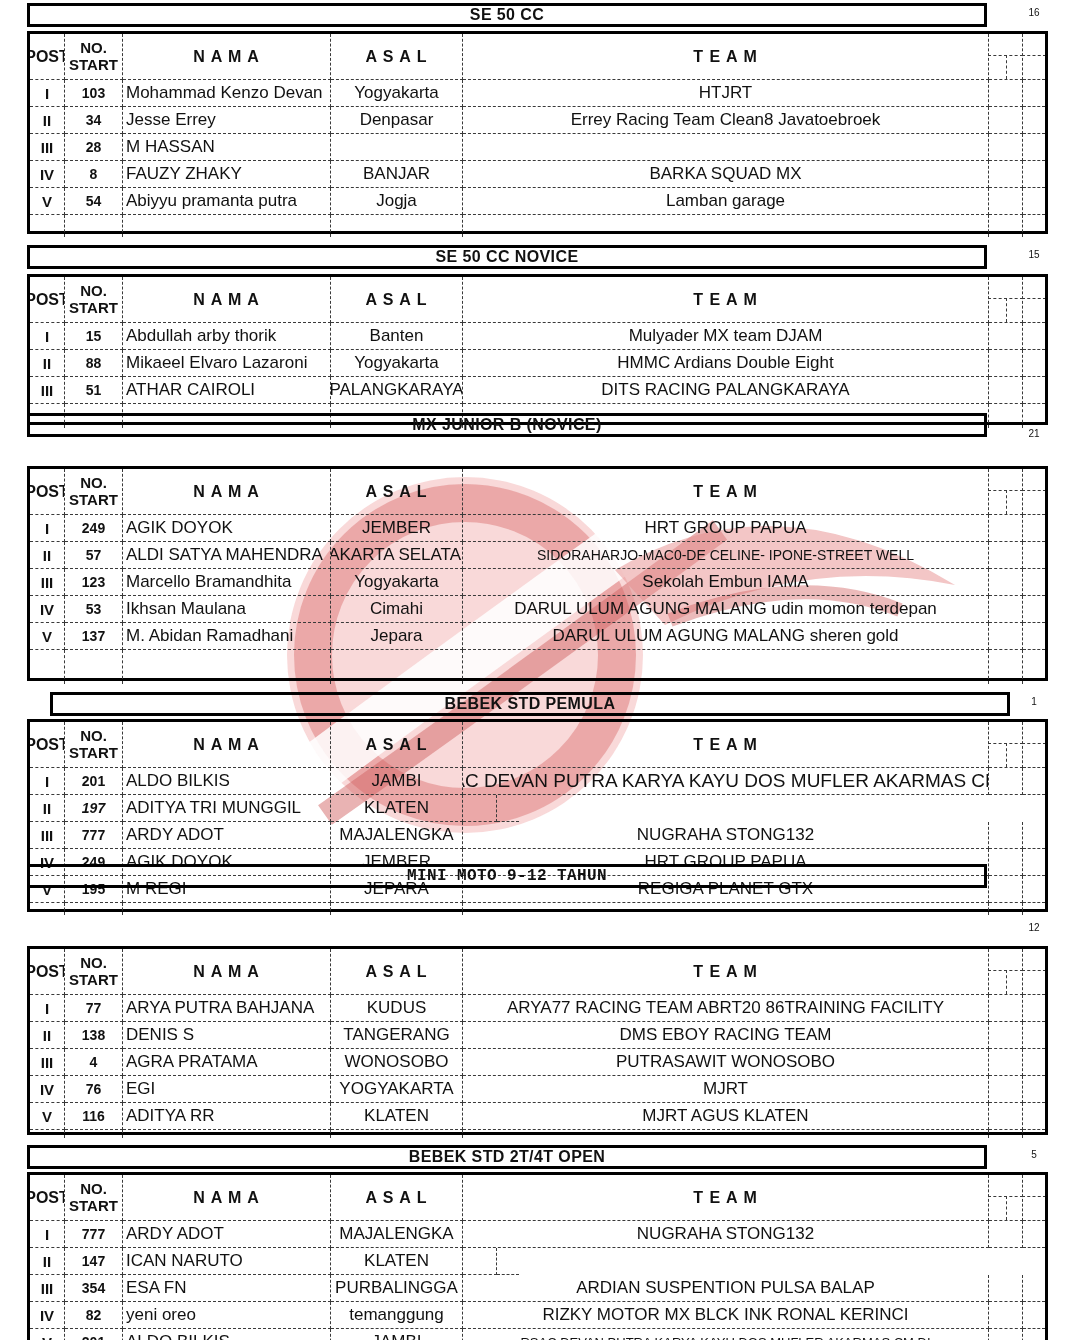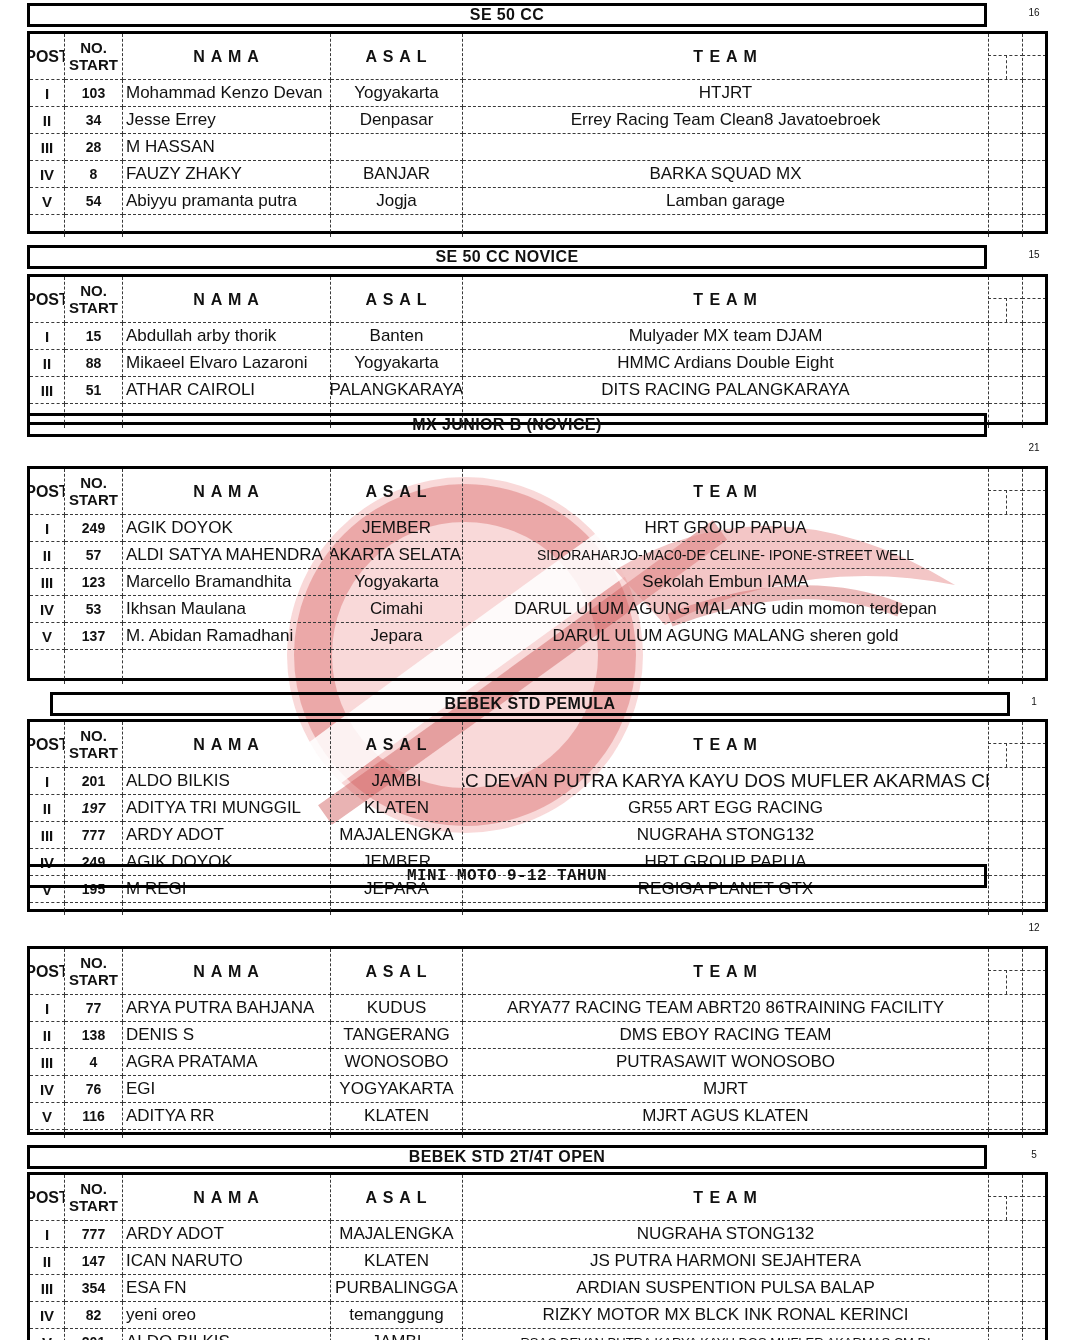--- a/index.html
+++ b/index.html
@@ -172,21 +172,21 @@
         <div class="c " style="width: 208px;"></div>
         <div class="c " style="width: 132px;"></div>
         <div class="c " style="width: 526px;"></div>
         <div class="c " style="width: 34px;"></div>
         <div class="c last" style="width: 22px;"></div>
       </div>
     </div>
     <div class="titlebar" style="top: 413px;">
       <span class="ttl">MX JUNIOR B (NOVICE)</span>
     </div>
-    <span class="count" style="top: 442px;">21</span>
+    <span class="count" style="top: 428px;">21</span>
     <div class="tbl" style="top: 466px; height: 215px;">
       <div class="row hdr">
         <div class="c pos-h" style="width: 35px;">POST</div>
         <div class="c no-h" style="width: 58px;">
           <span>NO.</span>
           <span>START</span>
         </div>
         <div class="c colhead" style="width: 208px;">N A M A</div>
         <div class="c colhead" style="width: 132px;">A S A L</div>
         <div class="c colhead" style="width: 526px;">T E A M</div>
@@ -282,21 +282,20 @@
         <div class="c asal" style="width: 132px;">JAMBI</div>
         <div class="c team" style="width: 526px; font-size: 19px;">RSAC DEVAN PUTRA KARYA KAYU DOS MUFLER AKARMAS CM DI</div>
         <div class="c xd" style="width: 34px;"></div>
         <div class="c xd last" style="width: 22px;"></div>
       </div>
       <div class="row d" style="height: 27px;">
         <div class="c pos" style="width: 35px;">II</div>
         <div class="c no" style="width: 58px; font-style: italic;">197</div>
         <div class="c nama" style="width: 208px;">ADITYA TRI MUNGGIL</div>
         <div class="c asal" style="width: 132px;">KLATEN</div>
-        <div class="c team" style="width: 526px;">GR55 ART EGG RACING</div>
         <div class="c xd" style="width: 34px;"></div>
         <div class="c xd last" style="width: 22px;"></div>
       </div>
       <div class="row d" style="height: 27px;">
         <div class="c pos" style="width: 35px;">III</div>
         <div class="c no" style="width: 58px;">777</div>
         <div class="c nama" style="width: 208px;">ARDY ADOT</div>
         <div class="c asal" style="width: 132px;">MAJALENGKA</div>
         <div class="c team" style="width: 526px;">NUGRAHA STONG132</div>
         <div class="c xd" style="width: 34px;"></div>
@@ -436,21 +435,20 @@
         <div class="c asal" style="width: 132px;">MAJALENGKA</div>
         <div class="c team" style="width: 526px;">NUGRAHA STONG132</div>
         <div class="c xd" style="width: 34px;"></div>
         <div class="c xd last" style="width: 22px;"></div>
       </div>
       <div class="row d" style="height: 27px;">
         <div class="c pos" style="width: 35px;">II</div>
         <div class="c no" style="width: 58px;">147</div>
         <div class="c nama" style="width: 208px;">ICAN NARUTO</div>
         <div class="c asal" style="width: 132px;">KLATEN</div>
-        <div class="c team" style="width: 526px;">JS PUTRA HARMONI SEJAHTERA</div>
         <div class="c xd" style="width: 34px;"></div>
         <div class="c xd last" style="width: 22px;"></div>
       </div>
       <div class="row d" style="height: 27px;">
         <div class="c pos" style="width: 35px;">III</div>
         <div class="c no" style="width: 58px;">354</div>
         <div class="c nama" style="width: 208px;">ESA FN</div>
         <div class="c asal" style="width: 132px;">PURBALINGGA</div>
         <div class="c team" style="width: 526px;">ARDIAN SUSPENTION PULSA BALAP</div>
         <div class="c xd" style="width: 34px;"></div>

